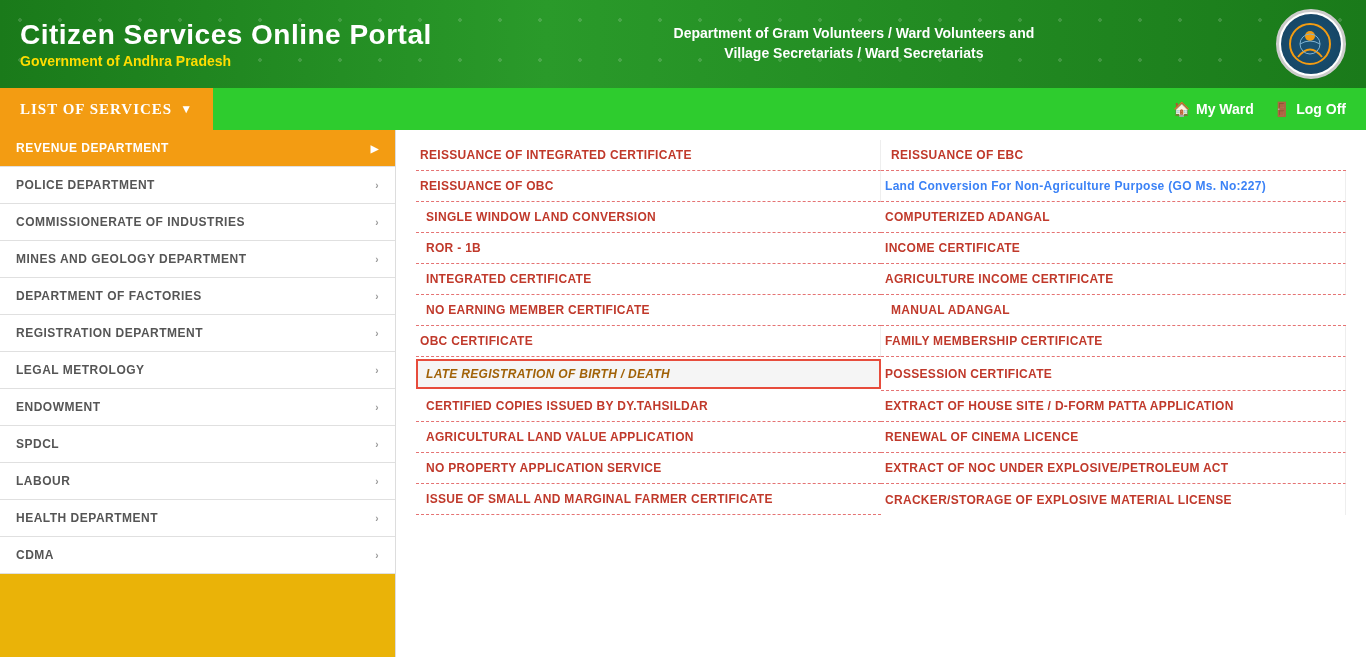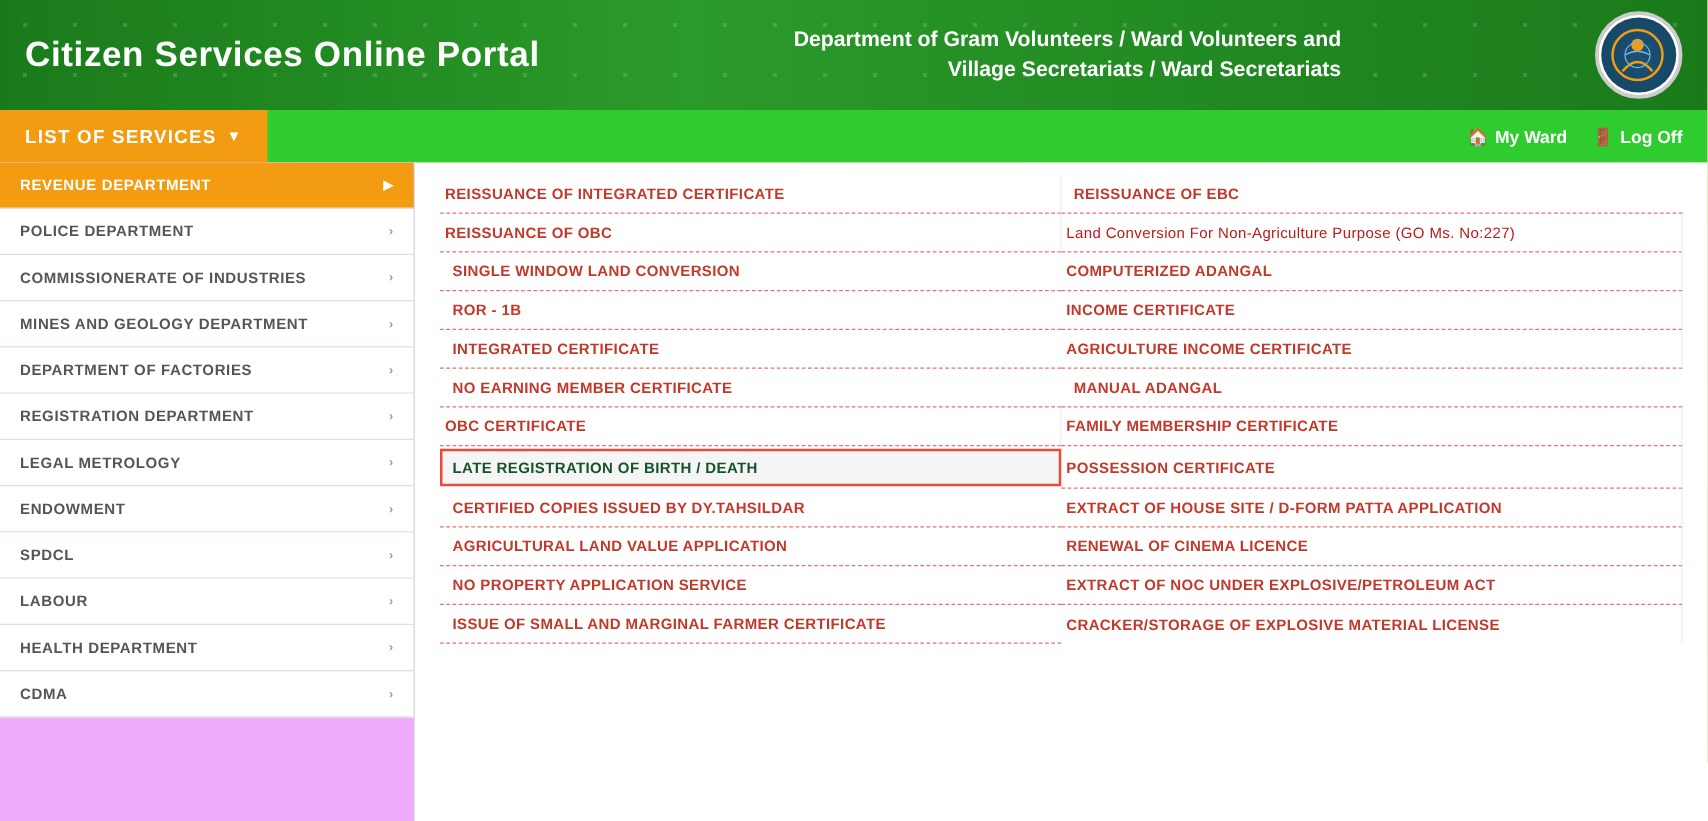--- a/index.html
+++ b/index.html
@@ -34,23 +34,23 @@
       letter-spacing: 0.5px;
     }
     .header-subtitle {
       color: #ffdd00;
       font-size: 14px;
       font-weight: bold;
       margin-top: 2px;
     }
     .header-center {
       color: white;
-      font-size: 17px;
-      font-weight: bold;
-      text-align: right;
+      font-size: 14px;
+      font-weight: bold;
+      text-align: center;
       z-index: 1;
       line-height: 1.4;
     }
     .header-logo {
       width: 70px;
       height: 70px;
       border-radius: 50%;
       background: white;
       display: flex;
       align-items: center;
@@ -86,20 +86,21 @@
       font-weight: bold;
       letter-spacing: 1px;
       padding: 0 20px;
       height: 42px;
       display: flex;
       align-items: center;
       gap: 8px;
       cursor: pointer;
       border: none;
       text-transform: uppercase;
+      font-family: Liberation Serif, serif;
     }
     .list-services-btn .arrow { font-size: 12px; }
     .nav-right {
       display: flex;
       align-items: center;
       gap: 20px;
       padding-right: 20px;
     }
     .nav-link {
       color: white;
@@ -114,22 +115,22 @@
 
     
     .main-content {
       display: flex;
       height: calc(657px - 88px - 42px);
       background: white;
     }
 
     
     .sidebar {
-      width: 332px;
-      background: #f0abfc;
+      width: 396px;
+      background: #eab308;
       border-right: 1px solid #ddd;
       overflow-y: auto;
       flex-shrink: 0;
     }
     .sidebar-item {
       display: flex;
       align-items: center;
       justify-content: space-between;
       padding: 11px 16px;
       border-bottom: 1px solid #e0e0e0;
@@ -166,40 +167,42 @@
       letter-spacing: 0.3px;
       text-transform: uppercase;
       color: #c0392b;
       cursor: pointer;
       display: flex;
       align-items: center;
     }
     .service-item.highlighted {
       background: #f5f5f5;
       border: 2px solid #e74c3c;
-      color: #14532d;
+      color: #a16207;
       padding: 6px 8px;
       margin: 2px 0;
+      font-style: italic;
     }
     .service-item.no-border { border-bottom: none; }
     .col-left { padding-right: 21px; border-right: 1px solid #eee; }
     .col-right { padding-left: 10px; }
 
     
     ::-webkit-scrollbar { width: 6px; }
     ::-webkit-scrollbar-track { background: #f1f1f1; }
     ::-webkit-scrollbar-thumb { background: #888; }
   </style>
 </head>
 <body>
 
 <div class="header">
   <div class="header-bg-pattern"></div>
   <div class="header-left">
     <span class="header-title">Citizen Services Online Portal</span>
+    <span class="header-subtitle">Government of Andhra Pradesh</span>
   </div>
   <div class="header-center">
     Department of Gram Volunteers / Ward Volunteers and<br>Village Secretariats / Ward Secretariats
   </div>
   <div class="header-logo">
     <div class="logo-inner">
       <svg width="45" height="45" viewBox="0 0 45 45">
         <circle cx="22" cy="22" r="20" fill="none" stroke="#f39c12" stroke-width="2"></circle>
         <circle cx="22" cy="14" r="5" fill="#f39c12"></circle>
         <path d="M10 35 Q22 20 34 35" fill="none" stroke="#f39c12" stroke-width="2"></path>
@@ -280,21 +283,21 @@
     </div>
   </div>
 
   <div class="services-panel">
 
     <div class="service-item col-left">REISSUANCE OF INTEGRATED CERTIFICATE</div>
     <div class="service-item col-right">REISSUANCE OF EBC</div>
 
     <div class="service-item col-left">REISSUANCE OF OBC</div>
 
-    <div class="service-item col-left" style="text-transform:none; font-weight:normal; color:#b91c1c;">Land Conversion For Non-Agriculture Purpose (GO Ms. No:227)</div>
+    <div class="service-item col-left" style="text-transform:none; font-weight:bold; color:#3b82f6;">Land Conversion For Non-Agriculture Purpose (GO Ms. No:227)</div>
     <div class="service-item col-right">SINGLE WINDOW LAND CONVERSION</div>
 
     <div class="service-item col-left">COMPUTERIZED ADANGAL</div>
     <div class="service-item col-right">ROR - 1B</div>
 
     <div class="service-item col-left">INCOME CERTIFICATE</div>
     <div class="service-item col-right">INTEGRATED CERTIFICATE</div>
 
     <div class="service-item col-left">AGRICULTURE INCOME CERTIFICATE</div>
     <div class="service-item col-right">NO EARNING MEMBER CERTIFICATE</div>

